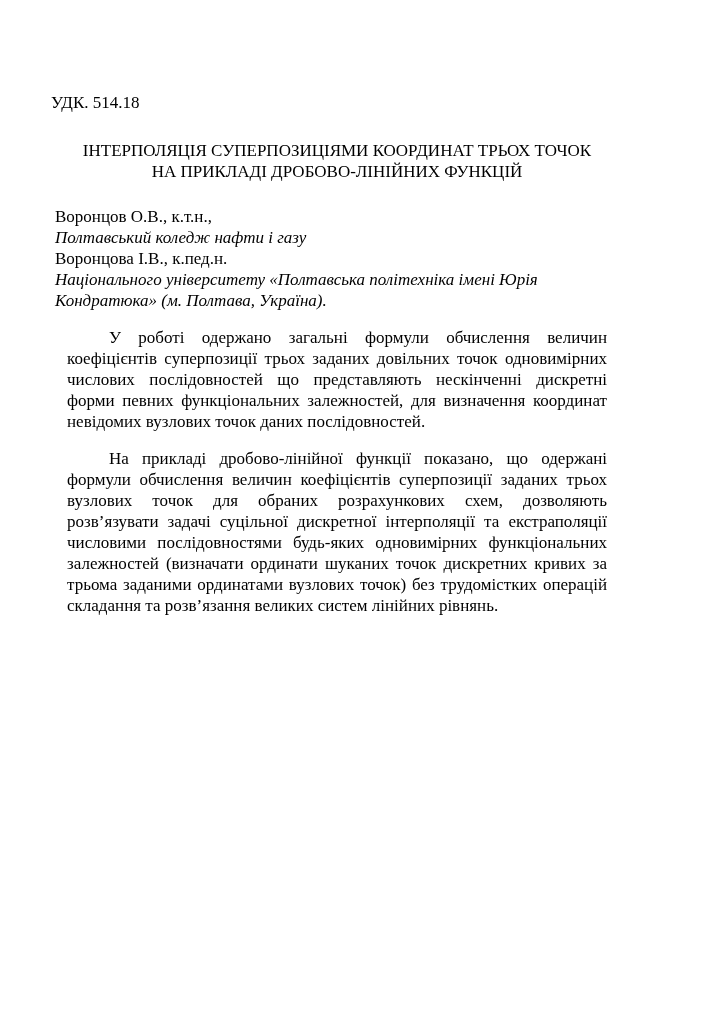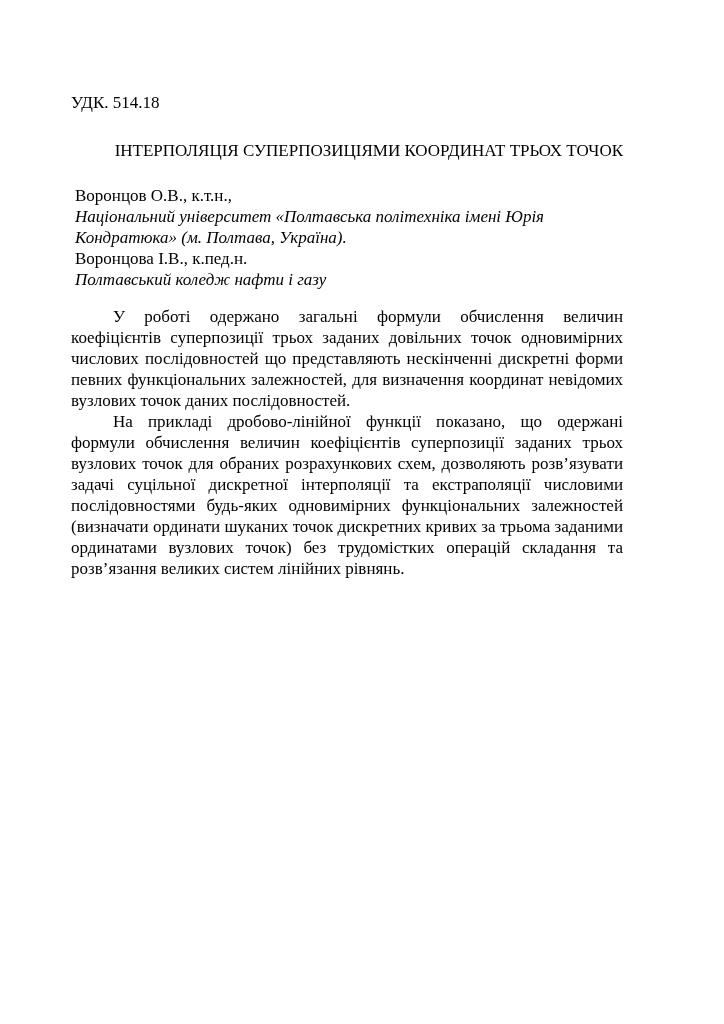--- a/index.html
+++ b/index.html
@@ -6,70 +6,71 @@
     margin: 0;
     padding: 0;
     background: #ffffff;
   }
   .page {
     position: relative;
     width: 724px;
     height: 1024px;
     background: #ffffff;
     box-sizing: border-box;
-    padding: 92px 101px 0 71px;
+    padding: 92px 101px 0 51px;
     font-family: "Liberation Serif", serif;
     font-size: 17px;
     line-height: 21px;
     color: #000000;
   }
   .udc {
     margin: 0 0 27px 0;
   }
   .title {
-    text-align: right;
+    text-align: center;
     margin: 0 0 24px 0;
   }
   .title div {
     white-space: nowrap;
   }
   .authors {
     margin: 0 0 16px 4px;
   }
   .authors .line {
     margin: 0;
   }
   .italic {
     font-style: italic;
   }
   .phone {
     white-space: pre-wrap;
   }
   .abstract p {
-    margin: 0;
+    margin: 16px;
     text-align: justify;
     text-indent: 42px;
   }
 </style>
 </head>
 <body>
 
 <div class="page">
 
   <p class="udc">УДК. 514.18</p>
 
   <div class="title">
     <div>ІНТЕРПОЛЯЦІЯ СУПЕРПОЗИЦІЯМИ КООРДИНАТ ТРЬОХ ТОЧОК</div>
+    <div>НА ПРИКЛАДІ ДРОБОВО-ЛІНІЙНИХ ФУНКЦІЙ</div>
   </div>
 
   <div class="authors">
     <p class="line">Воронцов О.В., к.т.н.,</p>
-    <p class="line italic">Національний університет «Полтавська політехніка імені Юрія Кондратюка» (м. Полтава, Україна).</p>
+    <p class="line italic">Полтавський коледж нафти і газу</p>
     <p class="line">Воронцова І.В., к.пед.н.</p>
-    <p class="line italic">Полтавський коледж нафти і газу</p>
+    <p class="line italic">Національного університету «Полтавська політехніка імені Юрія Кондратюка» (м. Полтава, Україна).</p>
   </div>
 
   <div class="abstract">
     <p>У роботі одержано загальні формули обчислення величин коефіцієнтів суперпозиції трьох заданих довільних точок одновимірних числових послідовностей що представляють нескінченні дискретні форми певних функціональних залежностей, для визначення координат невідомих вузлових точок даних послідовностей.</p>
     <p>На прикладі дробово-лінійної функції показано, що одержані формули обчислення величин коефіцієнтів суперпозиції заданих трьох вузлових точок для обраних розрахункових схем, дозволяють розв’язувати задачі суцільної дискретної інтерполяції та екстраполяції числовими послідовностями будь-яких одновимірних функціональних залежностей (визначати ординати шуканих точок дискретних кривих за трьома заданими ординатами вузлових точок) без трудомістких операцій складання та розв’язання великих систем лінійних рівнянь.</p>
   </div>
 
 </div>
 
 </body></html>

